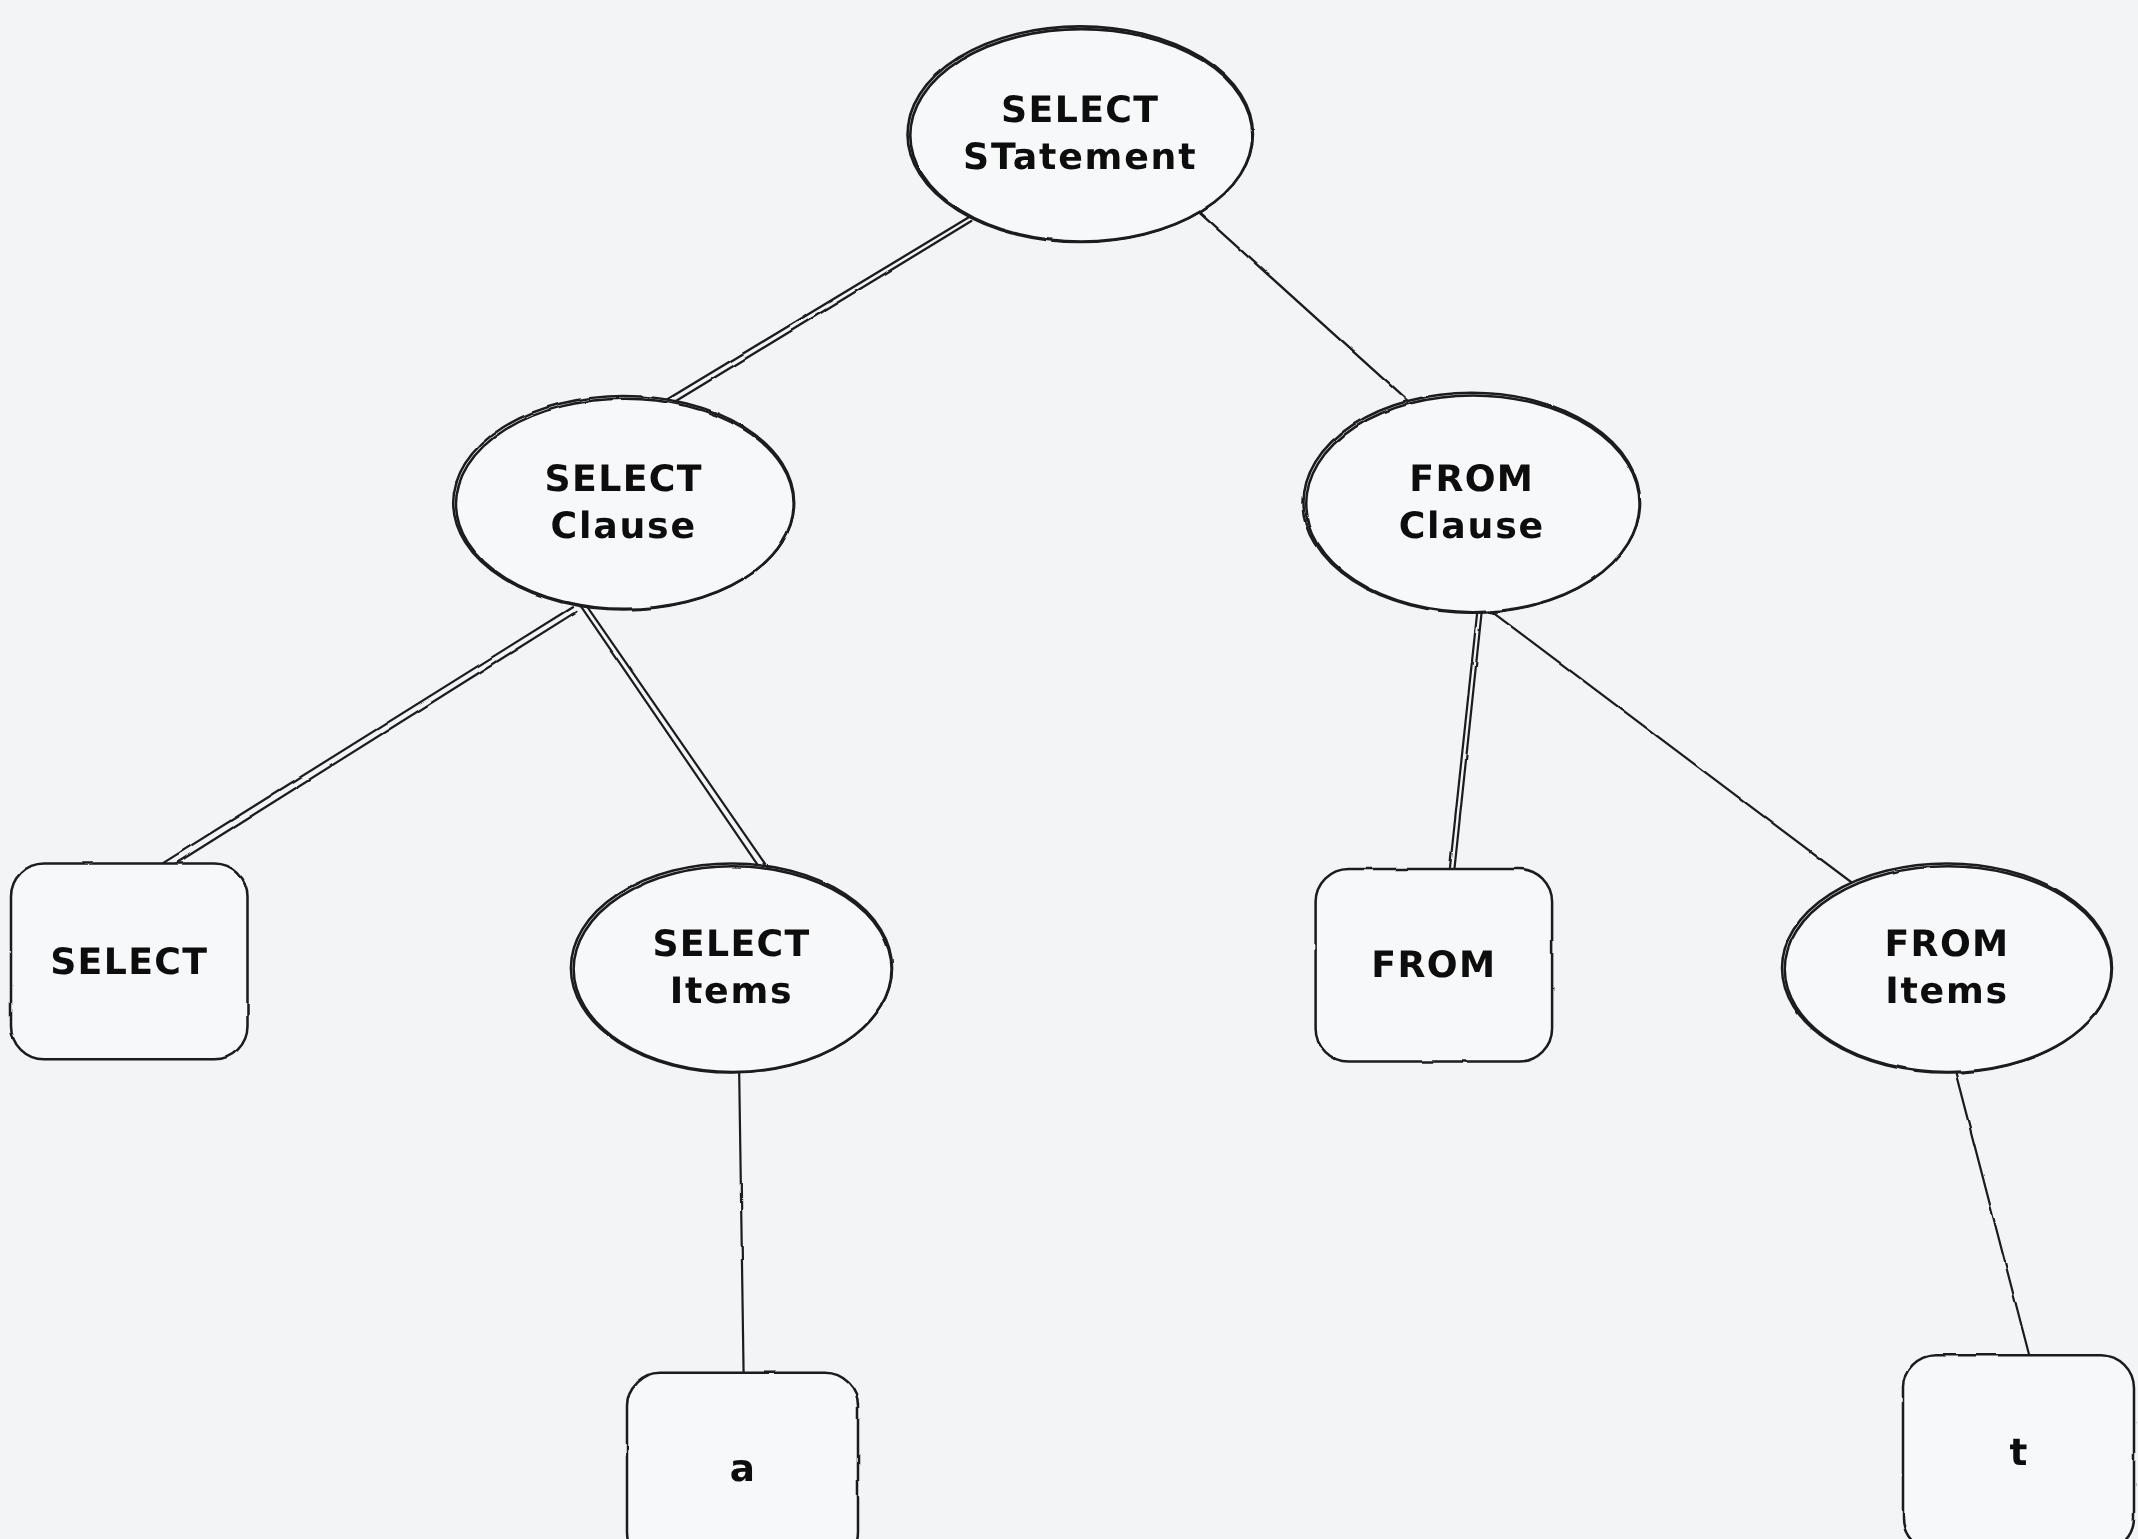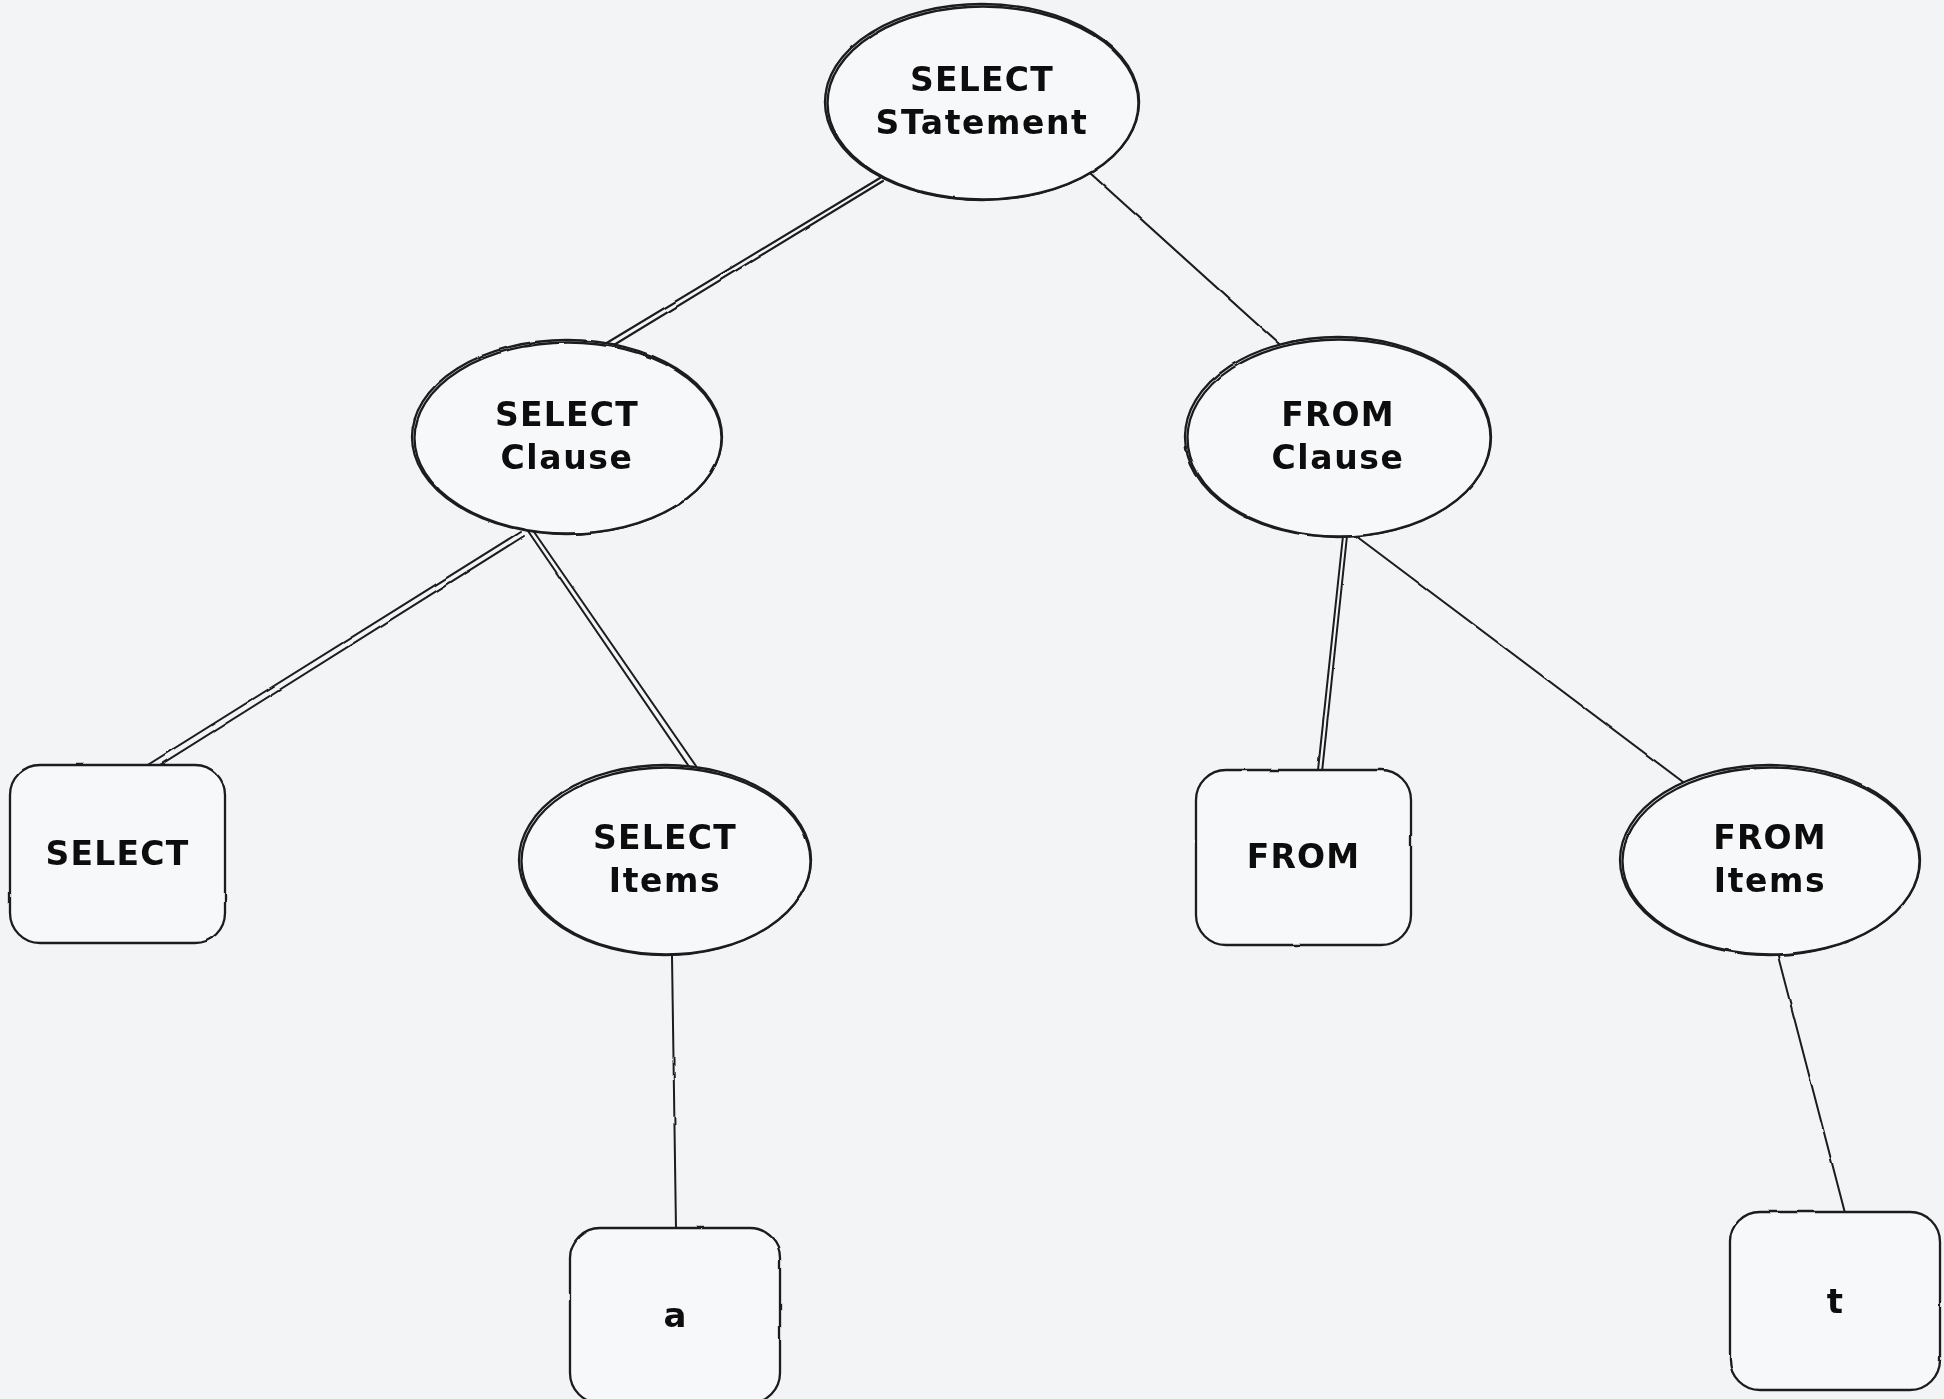--- a/index.html
+++ b/index.html
@@ -12,20 +12,21 @@
     width: 1944px;
     height: 1399px;
     overflow: hidden;
     font-family: "DejaVu Sans", sans-serif;
   }
   #canvas {
     position: relative;
     width: 1944px;
     height: 1329px;
     background: #f3f4f6;
+    margin-top: 20px;
   }
   #sketch {
     position: absolute;
     top: 0;
     left: 0;
     width: 1944px;
     height: 1399px;
   }
   .node-label {
     position: absolute;

